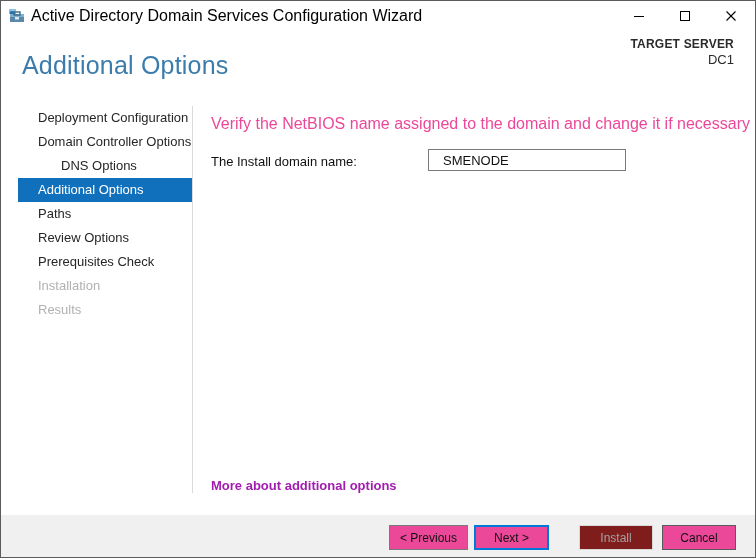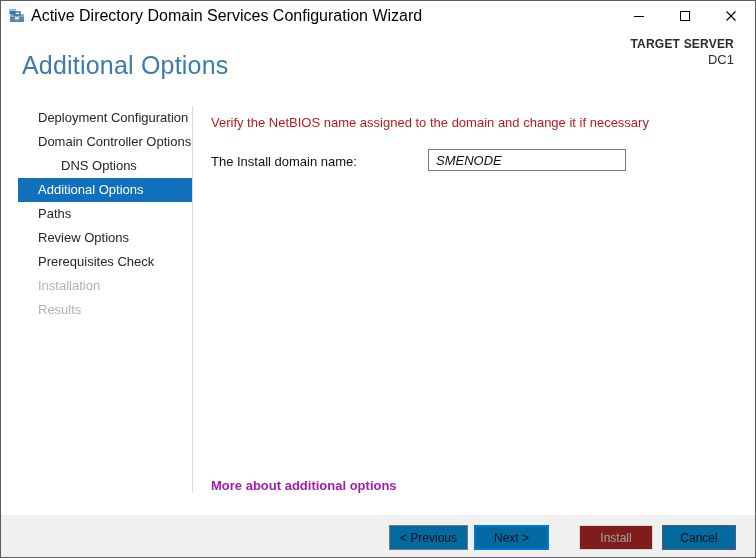--- a/index.html
+++ b/index.html
@@ -33,38 +33,38 @@
     border-right:1px solid #d9d9d9;box-sizing:border-box;
   }
   .nav-item{
     height:24px;line-height:24px;font-size:13px;color:#262626;
     margin-left:17px;padding-left:20px;white-space:nowrap;cursor:default;
   }
   .nav-item.indent{padding-left:43px;}
   .nav-item.selected{background:#1070bc;color:#ffffff;}
   .nav-item.disabled{color:#b1b1b1;}
   
-  .desc{position:absolute;left:210px;top:114px;font-size:13px;color:#b91c1c;}
+  .desc{position:absolute;left:210px;top:114px;font-size:16px;color:#ec4899;}
   .field-label{position:absolute;left:210px;top:153px;font-size:13px;color:#111;}
   .field-input{
     position:absolute;left:427px;top:148px;width:198px;height:22px;
     box-sizing:border-box;border:1px solid #7a7a7a;background:#fff;
     font-family:"Liberation Sans","DejaVu Sans",sans-serif;
-    font-size:13px;color:#111;padding:1px 7px;outline:none;font-style:italic;
+    font-size:13px;color:#111;padding:1px 14px;outline:none;
   }
   .more-link{
     position:absolute;left:210px;top:477px;font-size:13px;color:#a21caf;
     text-decoration:none;cursor:pointer;font-weight:bold;
   }
   
   .footer{position:absolute;left:0;top:514px;width:100%;height:43px;background:#f0f0f0;}
   .btn{
     position:absolute;top:10px;height:25px;box-sizing:border-box;
     font-family:"Liberation Sans","DejaVu Sans",sans-serif;
-    font-size:12px;color:#111;background:#0369a1;border:1px solid #7a7a7a;
+    font-size:12px;color:#111;background:#ec4899;border:1px solid #7a7a7a;
     padding:0;text-align:center;
   }
   .btn-previous{left:388px;width:79px;}
   .btn-next{left:473px;width:75px;border:2px solid #0078d7;}
   .btn-install{left:578px;width:74px;background:#7f1d1d;border:1px solid #d9d9d9;color:#a2a2a2;}
   .btn-cancel{left:661px;width:74px;border:1px solid #5a5a5a;}
 </style>
 </head>
 <body>
 

